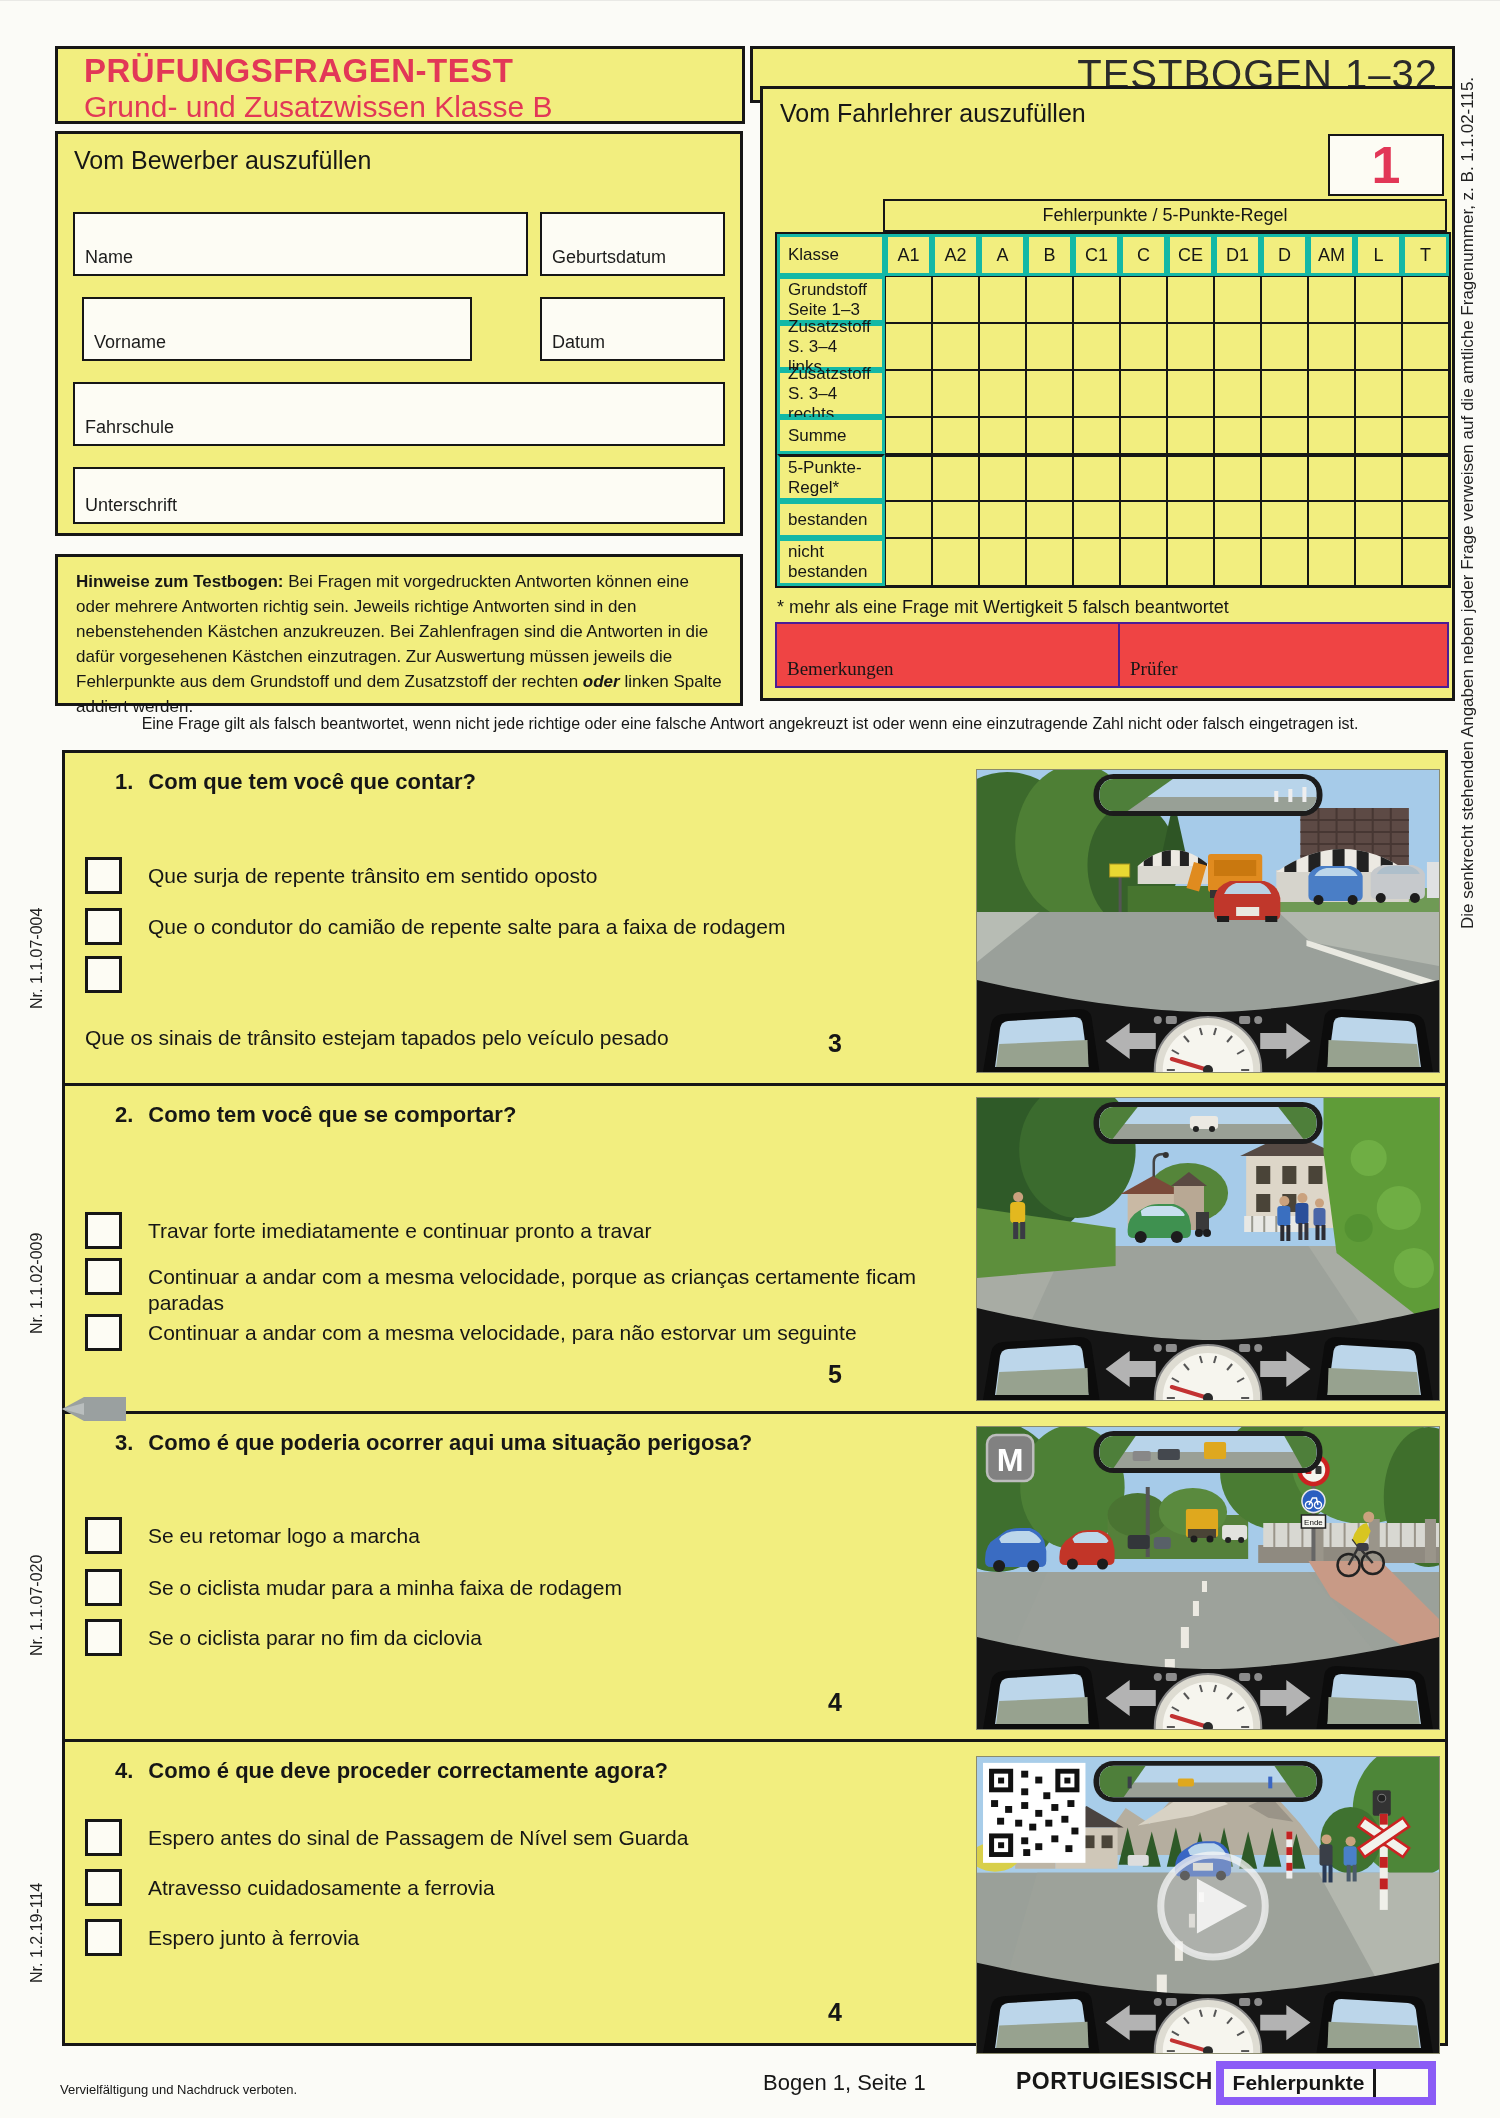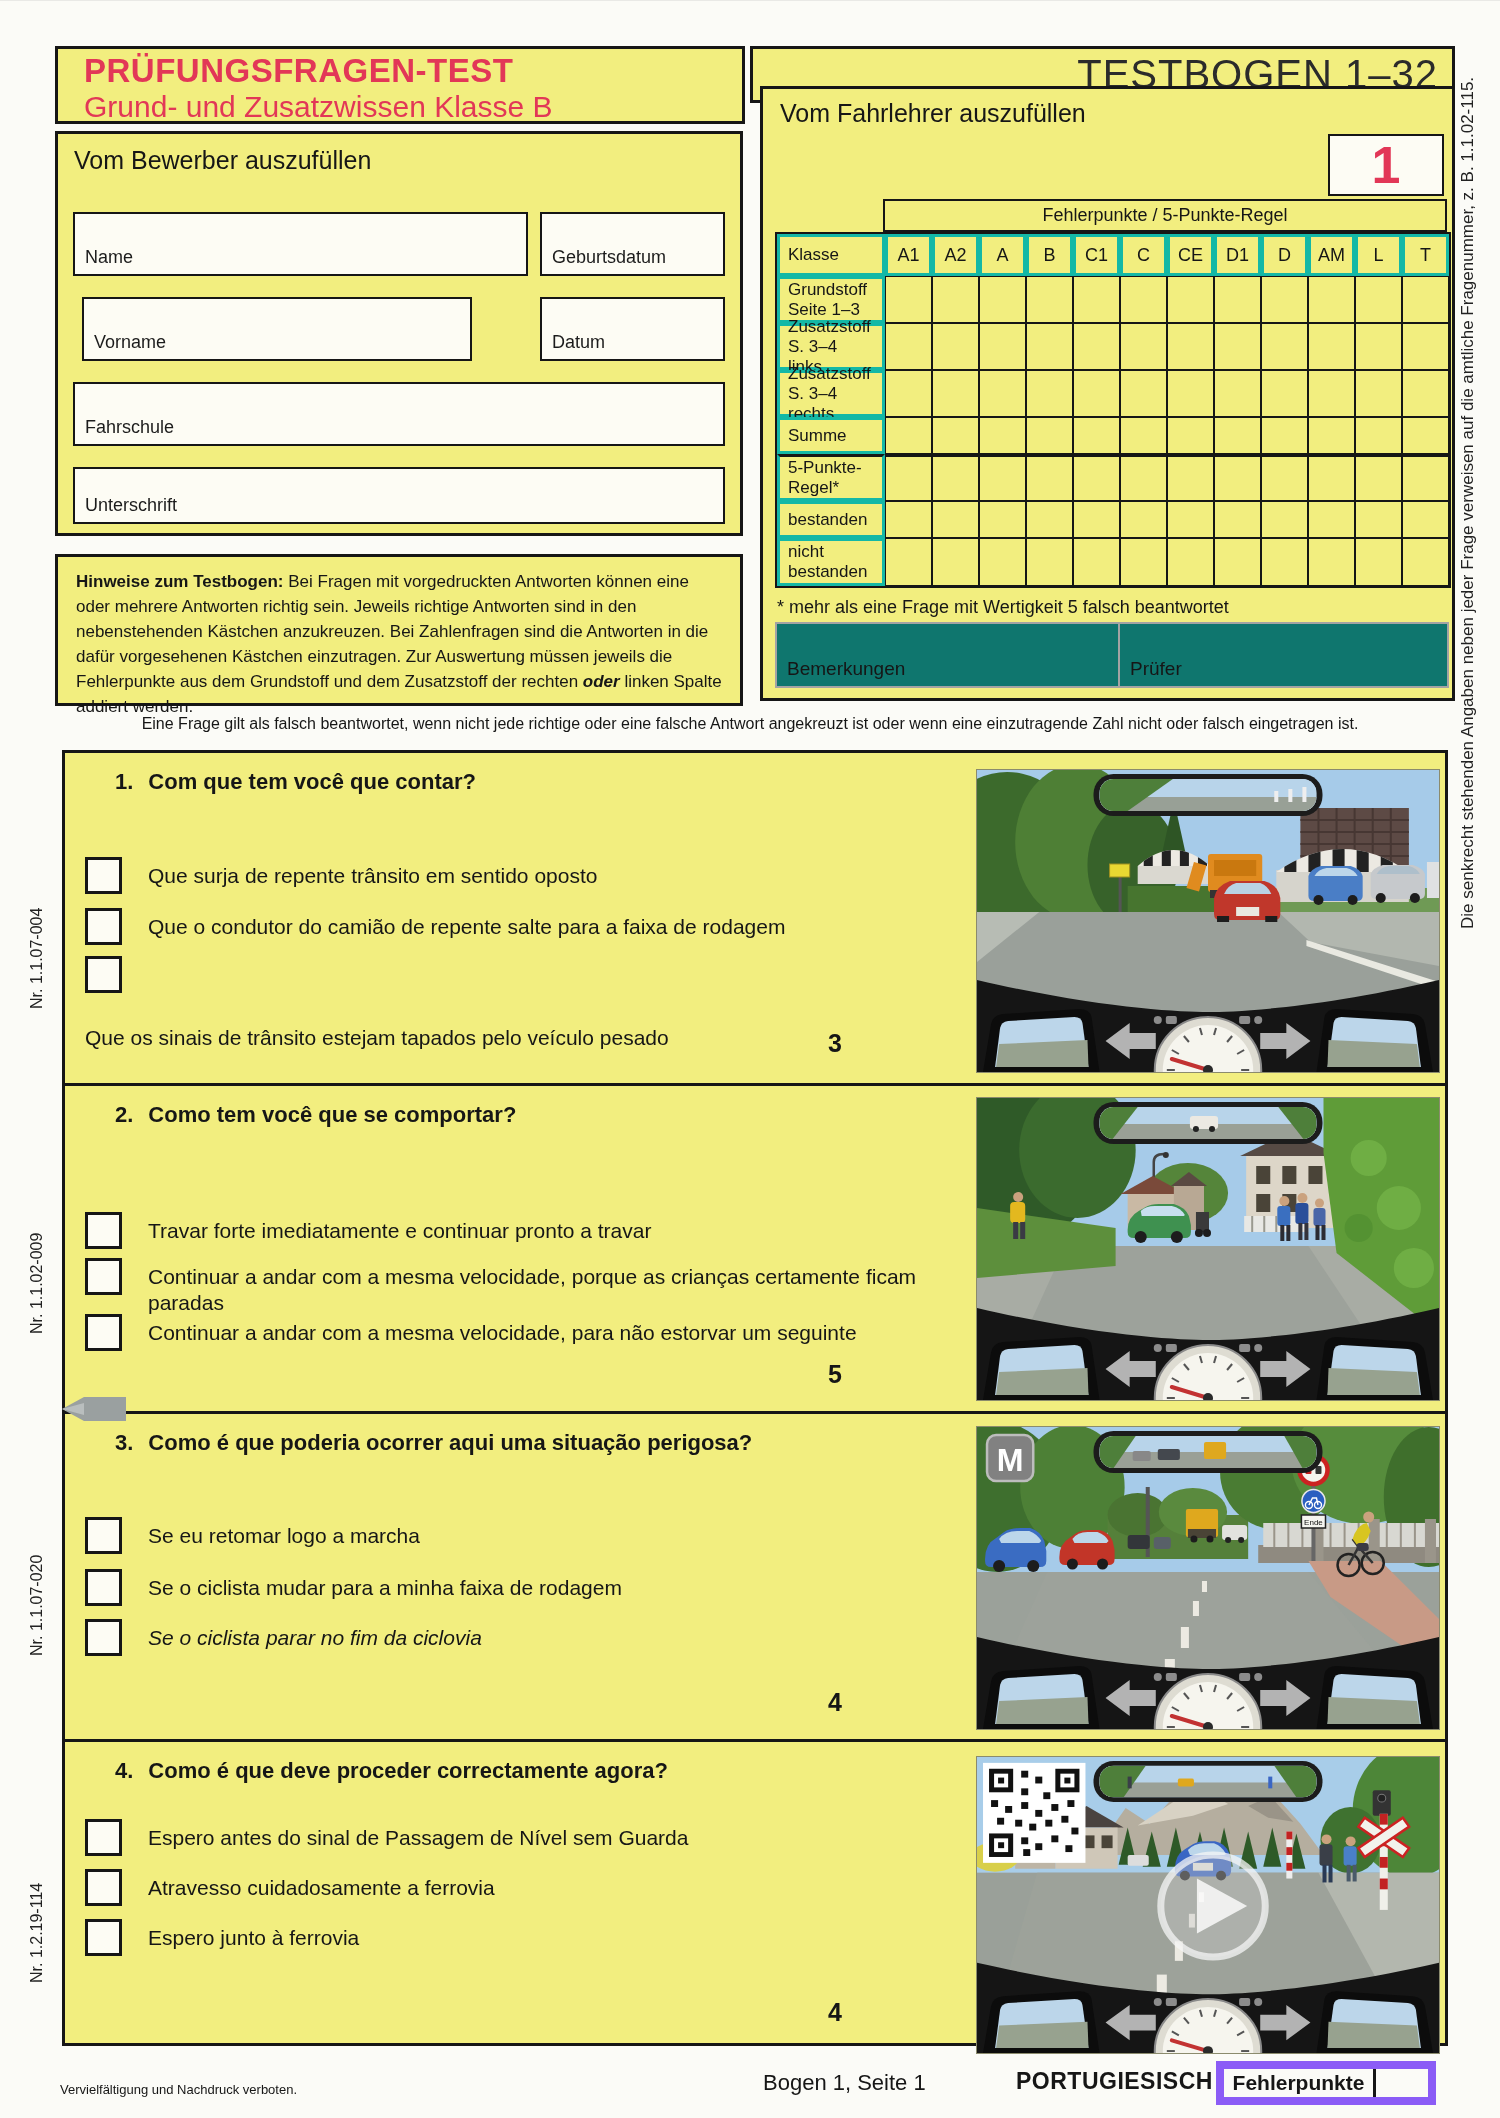--- a/index.html
+++ b/index.html
@@ -40,21 +40,21 @@
              grid-template-columns:108px repeat(12, 47px);
              grid-template-rows:42px 47px 47px 47px 37px 47px 37px 48px;
              border:2px solid #161616; }
   .gc { border:3px solid #14b8a6; display:flex; align-items:center; justify-content:center; font-size:18px; box-sizing:border-box; }
   .gc.lab { justify-content:flex-start; padding:2px 8px; font-size:17px; line-height:20px; white-space:pre-line; }
   .c12 { display:contents; }
   .c12 > div { border:1px solid #161616; box-sizing:border-box; }
   .tk { border-top:3px solid #161616 !important; }
   #fl-foot { position:absolute; left:14px; top:508px; font-size:18px; }
   #fl-notes { position:absolute; left:12px; top:533px; height:66px; display:flex; }
-  .fl-note { position:relative; background:#0f766e; border:2px solid #a3a3a3; box-sizing:border-box; }
+  .fl-note { position:relative; background:#ef4444; border:2px solid #4c1d95; box-sizing:border-box;font-family:Liberation Serif, serif; }
   .fl-note .flabel { position:absolute; left:10px; bottom:6px; font-size:19px; }
 
   #note-line { left:75px; top:714px; width:1350px; text-align:center; font-size:16px; }
 
   
   #qbox { left:62px; top:749px; width:1386px; height:1296px; background:#f2ee7f; border:3px solid #161616; box-sizing:border-box; }
   .qblock { position:absolute; left:0; width:100%; box-sizing:border-box; }
   .qblock.sep { border-top:3px solid #161616; }
   .q-title { position:absolute; left:50px; top:16px; display:flex; gap:15px; font-size:22px; font-weight:bold; }
   .ans { position:absolute; left:20px; display:flex; gap:26px; align-items:flex-start; }
@@ -437,21 +437,21 @@
         <span>Como é que poderia ocorrer aqui uma situação perigosa?</span>
       </div>
       <div class="ans" style="top:103px;">
         <div class="checkbox"></div>
         <div class="ans-text">Se eu retomar logo a marcha</div>
       </div>
       <div class="ans" style="top:155px;">
         <div class="checkbox"></div>
         <div class="ans-text">Se o ciclista mudar para a minha faixa de rodagem</div>
       </div>
-      <div class="ans" style="top:205px;font-style:italic;">
+      <div class="ans" style="top:205px;">
         <div class="checkbox"></div>
         <div class="ans-text">Se o ciclista parar no fim da ciclovia</div>
       </div>
       <div class="points" style="top:274px;">4</div>
       <div class="photo" style="top:12px;">
         <svg viewBox="0 0 460 302" preserveAspectRatio="none">
           <rect width="460" height="160" fill="#a6cbe9"></rect>
           <ellipse cx="20" cy="70" rx="65" ry="75" fill="#3e6f2e"></ellipse>
           <ellipse cx="95" cy="60" rx="52" ry="62" fill="#4d8036"></ellipse>
           <rect x="130" y="88" width="140" height="44" fill="#55803a"></rect>

